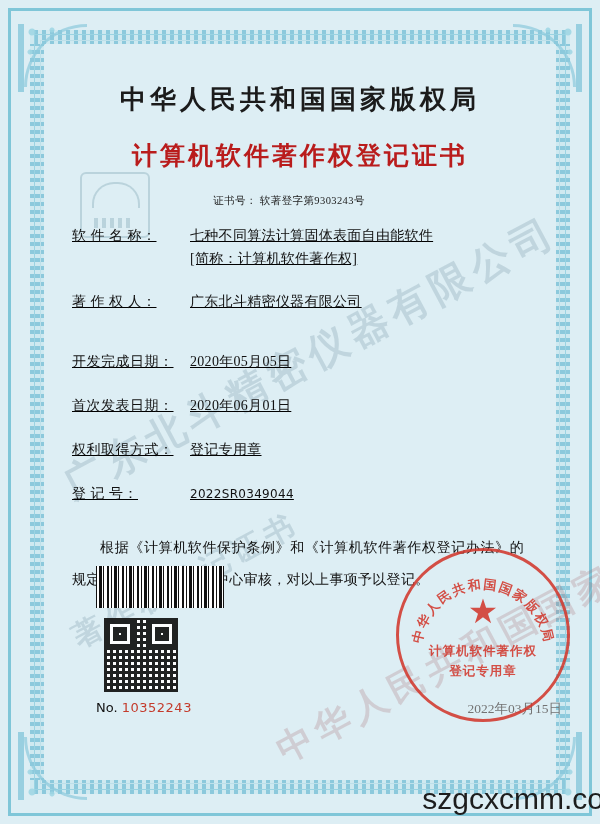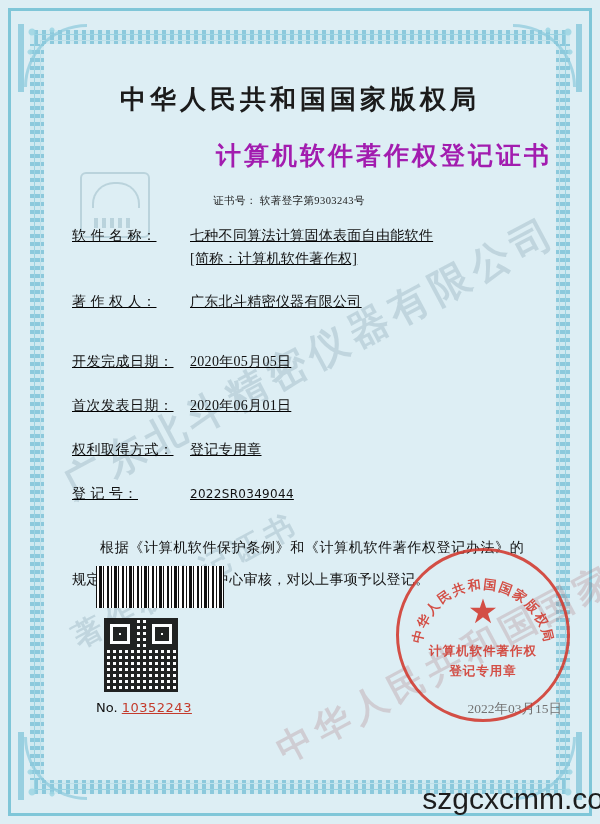--- a/index.html
+++ b/index.html
@@ -92,25 +92,25 @@
   .title-main {
     text-align: center;
     font-size: 26px;
     font-weight: bold;
     letter-spacing: 4px;
     color: #1b1b1b;
     margin-top: 34px;
     font-family: "DejaVu Serif", serif;
   }
   .title-sub {
-    text-align: right;
+    text-align: center;
     font-size: 25px;
     font-weight: bold;
     letter-spacing: 3px;
-    color: #a21caf;
+    color: #b91c1c;
     margin-top: 22px;
     font-family: Liberation Sans, sans-serif;
   }
 
   .cert-no {
     text-align: center;
     font-size: 10.5px;
     color: #1b1b1b;
     margin-top: 22px;
     padding-right: 22px;
@@ -207,21 +207,20 @@
     position: absolute;
     left: 96px;
     top: 700px;
     font-size: 13px;
     color: #111;
     font-family: "DejaVu Sans", sans-serif;
   }
   .serial .sn-red {
     color: #c43b2c;
     letter-spacing: .5px;
-    text-decoration: underline;
   }
 
   .issue-date {
     position: absolute;
     right: 38px;
     top: 700px;
     font-size: 13.5px;
     color: #737373;
   }
 

